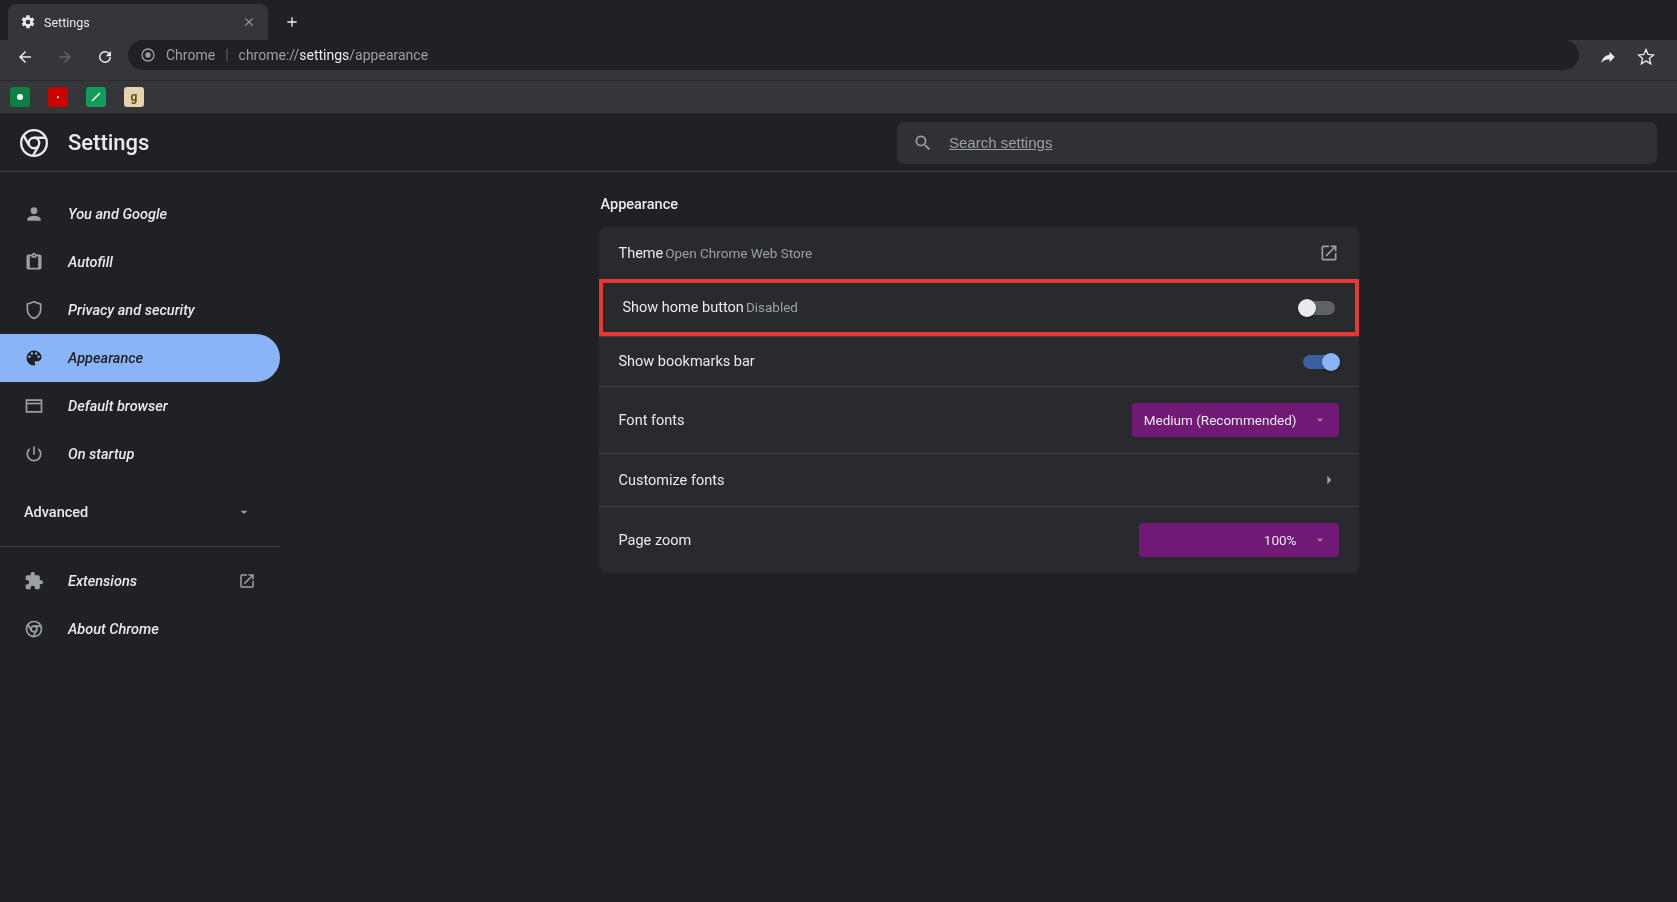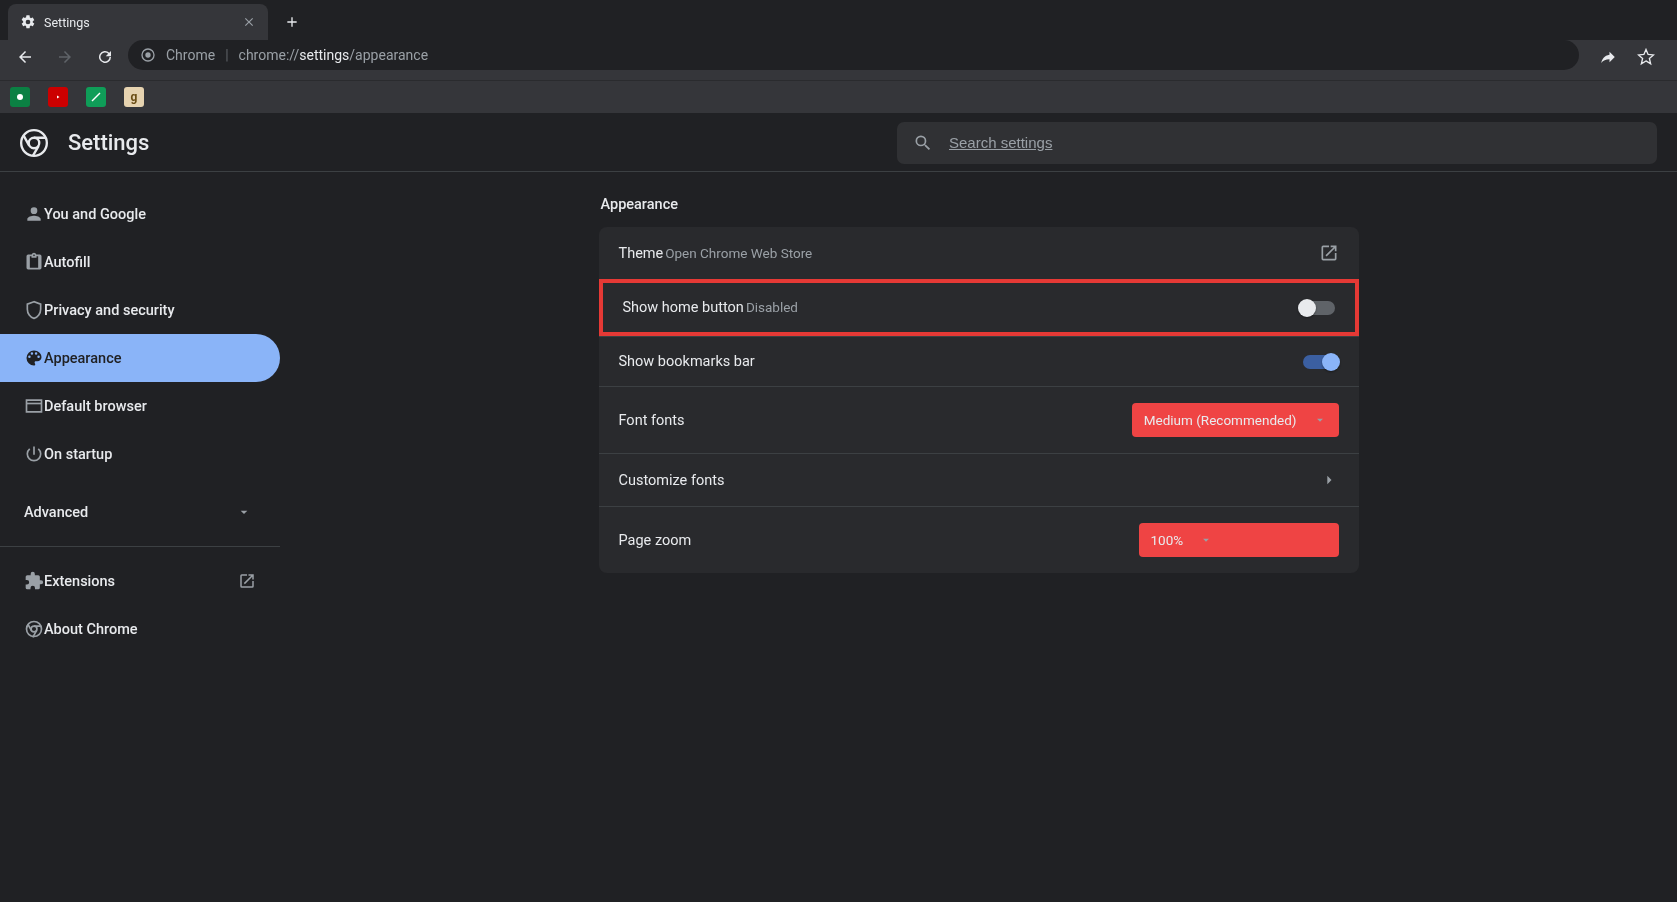--- a/index.html
+++ b/index.html
@@ -113,23 +113,24 @@
 }
 .search-settings input::placeholder { color: #9aa0a6; }
 
 
 .content { display: flex; height: calc(100% - 172px); }
 
 
 .sidebar { width: 280px; padding-top: 18px; }
 .side-item {
   height: 48px; display: flex; align-items: center;
-  padding: 0 24px; cursor: pointer;
+  padding: 0 24px; gap: 24px; cursor: pointer;
   color: #e8eaed; font-size: 14.5px; font-weight: 500;
   border-radius: 0 24px 24px 0;
+  font-style: italic;
 }
 .side-item svg { width: 20px; height: 20px; fill: #9aa0a6; flex-shrink: 0; }
 .side-item.active { background: #8ab4f8; color: #202124; }
 .side-item.active svg { fill: #202124; }
 .side-item .ext-icon { margin-left: auto; }
 
 .advanced-row {
   height: 48px; display: flex; align-items: center; justify-content: space-between;
   padding: 0 28px 0 24px; cursor: pointer; color: #e8eaed; font-size: 14.5px; font-weight: 500;
   margin-top: 10px;
@@ -170,24 +171,24 @@
 .toggle .knob {
   width: 18px; height: 18px; background: #e8eaed; border-radius: 50%;
   position: absolute; top: -2px; left: -1px; transition: .2s;
   box-shadow: 0 1px 2px rgba(0,0,0,0.4);
 }
 .toggle.on { background: #3b5fa1; }
 .toggle.on .knob { left: 19px; background: #8ab4f8; }
 
 
 .select {
-  background: #ef4444; height: 34px; border-radius: 4px;
+  background: #701a75; height: 34px; border-radius: 4px;
   display: flex; align-items: center; padding: 0 12px; gap: 16px;
   font-size: 13.5px; color: #e8eaed; cursor: pointer;
-  min-width: 200px; justify-content: flex-start;
+  min-width: 200px; justify-content: flex-end;
 }
 .select.narrow { min-width: 200px; }
 .select svg { width: 14px; height: 14px; fill: #9aa0a6; }
 </style>
 </head>
 <body>
 
 <div class="tab-strip">
   <div class="tab">
     <svg class="gear-icon" viewBox="0 0 24 24">

